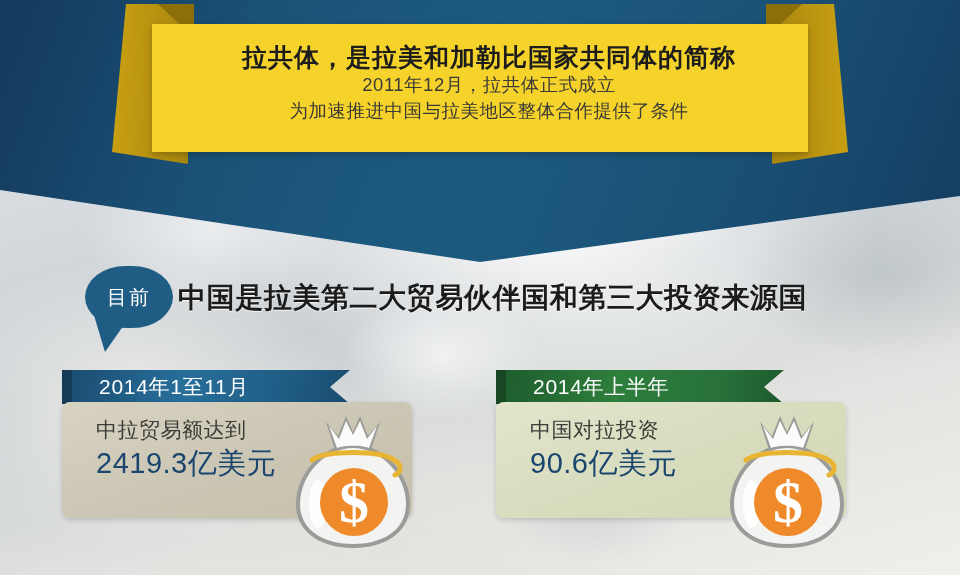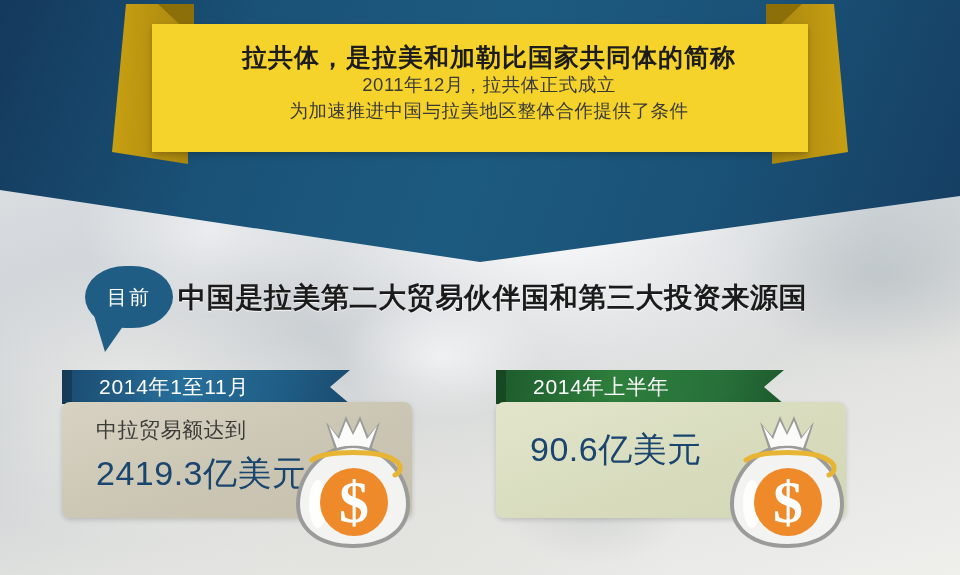--- a/index.html
+++ b/index.html
@@ -119,21 +119,21 @@
   .card-body {
     position:relative; margin-top:-2px; width:350px; height:116px;
     border-radius:8px;
     padding:16px 0 0 34px;
     box-shadow:0 2px 5px rgba(0,0,0,.16);
   }
   .body-beige { background:linear-gradient(160deg,#d7d2c2 0%,#cbc5b3 55%,#c6c0ad 100%); }
   .body-green { background:linear-gradient(160deg,#e2e5cb 0%,#d8dcbd 55%,#d2d7b6 100%); }
 
   .line-label { font-size:21px; color:#3c3c38; letter-spacing:.5px; line-height:1.14; }
-  .line-big   { font-size:34px; color:#19456e; letter-spacing:.5px; line-height:1.18; margin-top:11px; }
+  .line-big   { font-size:29px; color:#19456e; letter-spacing:.5px; line-height:1.18; margin-top:4px; }
   .line-sub   { font-size:20px; color:#3c3c38; letter-spacing:.5px; line-height:1.15; margin-top:1px; }
 
   .bag { position:absolute; right:-12px; top:10px; width:142px; height:140px; }
 
   #card-left  { left:62px; top:370px; }
   #card-right { left:496px; top:370px; }
 </style>
 </head>
 <body>
 
@@ -191,20 +191,21 @@
       </svg>
     </div>
   </div>
 
   <div class="card" id="card-right">
     <div class="ribbon ribbon-green">
       <div class="ribbon-notch"></div>
       <span>2014年上半年</span>
     </div>
     <div class="card-body body-green">
+      <div class="line-label">中国对拉投资</div>
       <div class="line-big">90.6亿美元</div>
 
       <svg class="bag" viewBox="0 0 142 140">
         <g>
           <path d="M71 32 C100 32 128 60 128 92 C128 120 104 136 71 136 C38 136 14 120 14 92 C14 60 42 32 71 32 Z" fill="#9b9b99"></path>
           <path d="M71 36 C98 36 124 62 124 92 C124 118 101 132 71 132 C41 132 18 118 18 92 C18 62 44 36 71 36 Z" fill="#f3f3f1"></path>
           <path d="M44 10 L53 38 C60 34 82 34 89 38 L98 10 L86 24 L78 4 L71 20 L64 4 L56 24 Z" fill="#9b9b99"></path>
           <path d="M47 14 L55 36 C62 33 80 33 87 36 L95 14 L85 27 L78 9 L71 23 L64 9 L57 27 Z" fill="#fbfbfa"></path>
           <path d="M30 48 C44 38 98 38 112 48" stroke="#e8b434" stroke-width="5" fill="none" stroke-linecap="round"></path>
           <path d="M112 48 C120 52 120 60 113 63" stroke="#e8b434" stroke-width="5" fill="none" stroke-linecap="round"></path>

